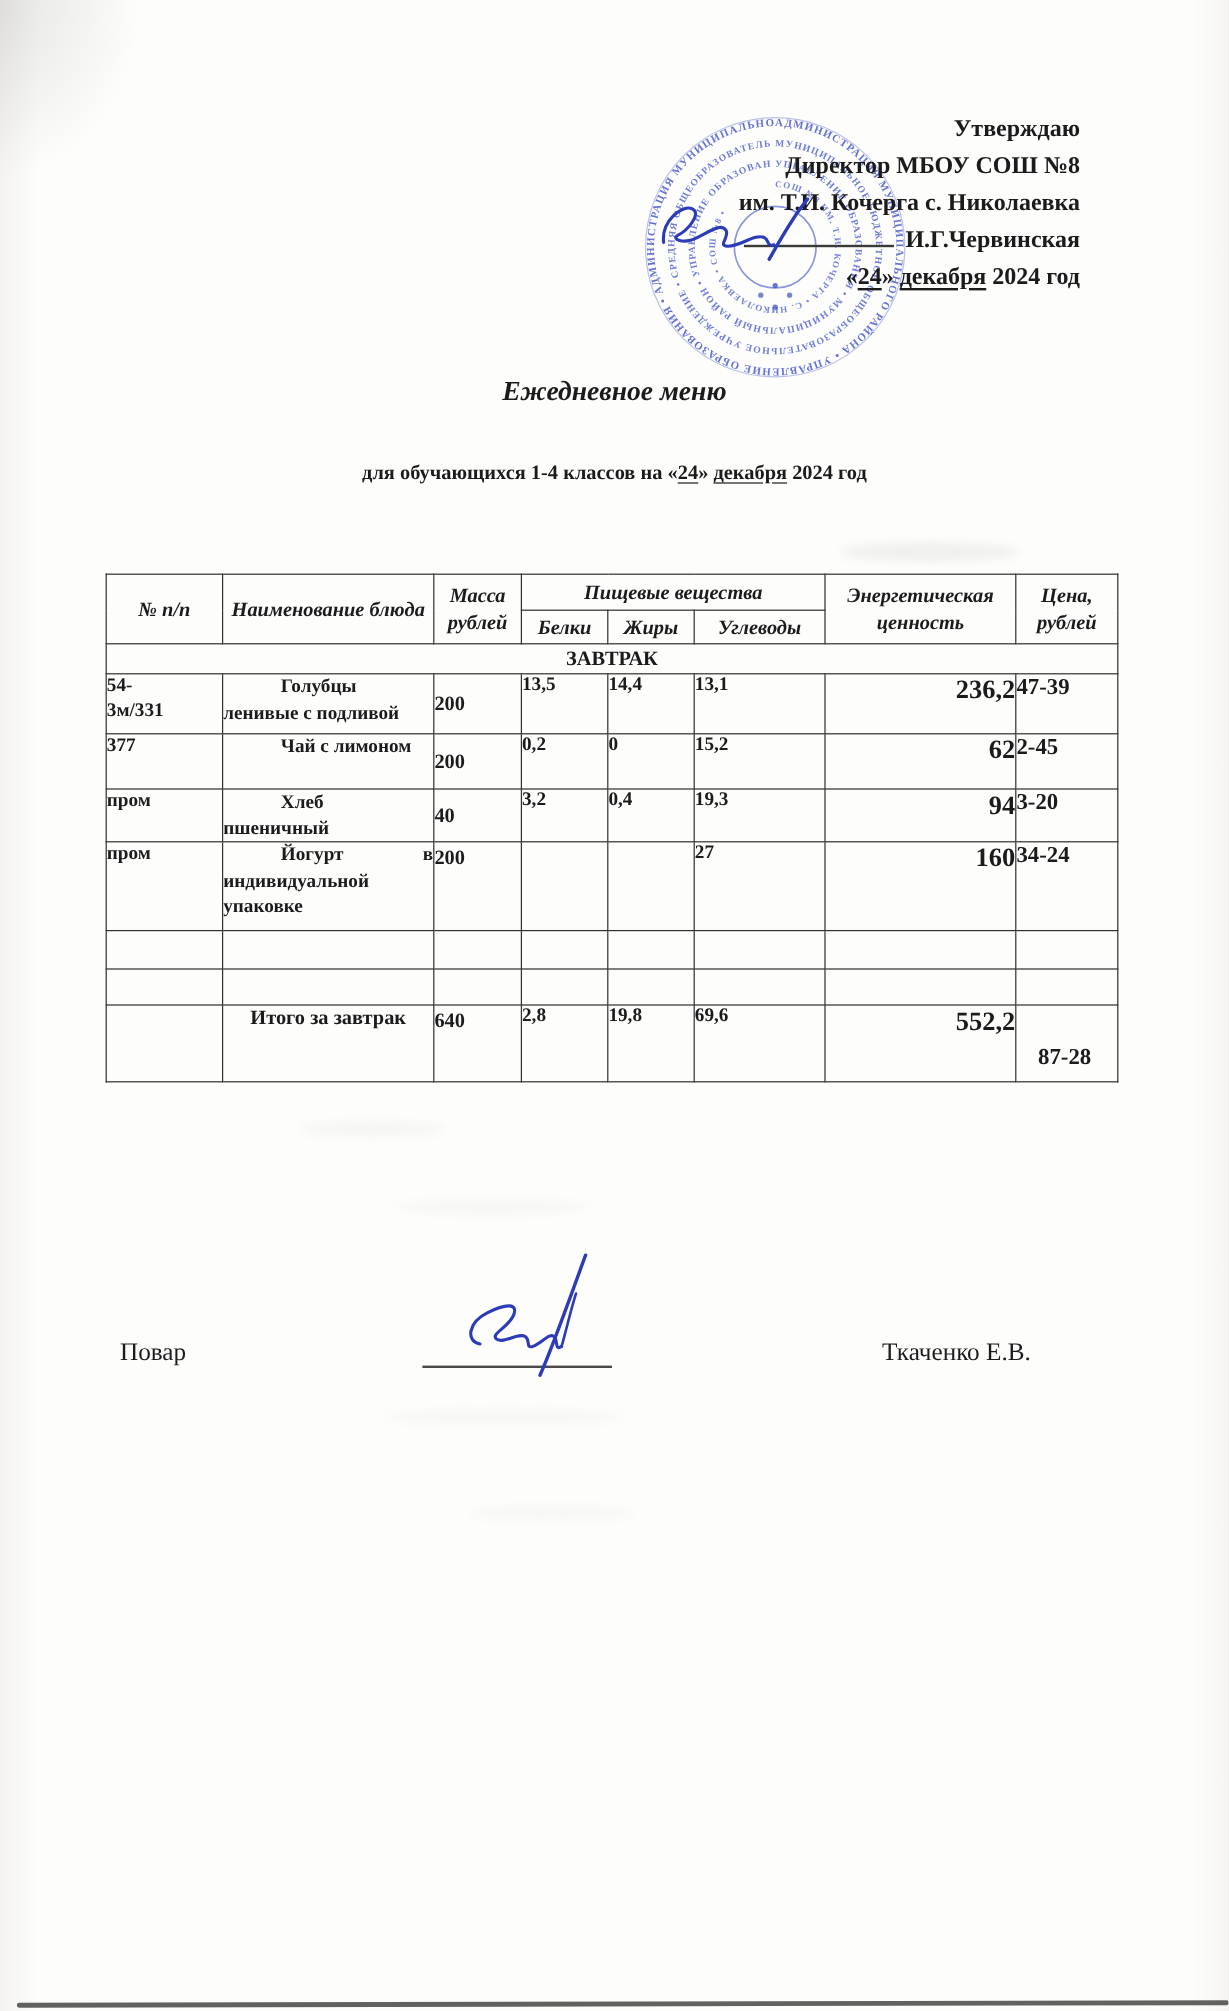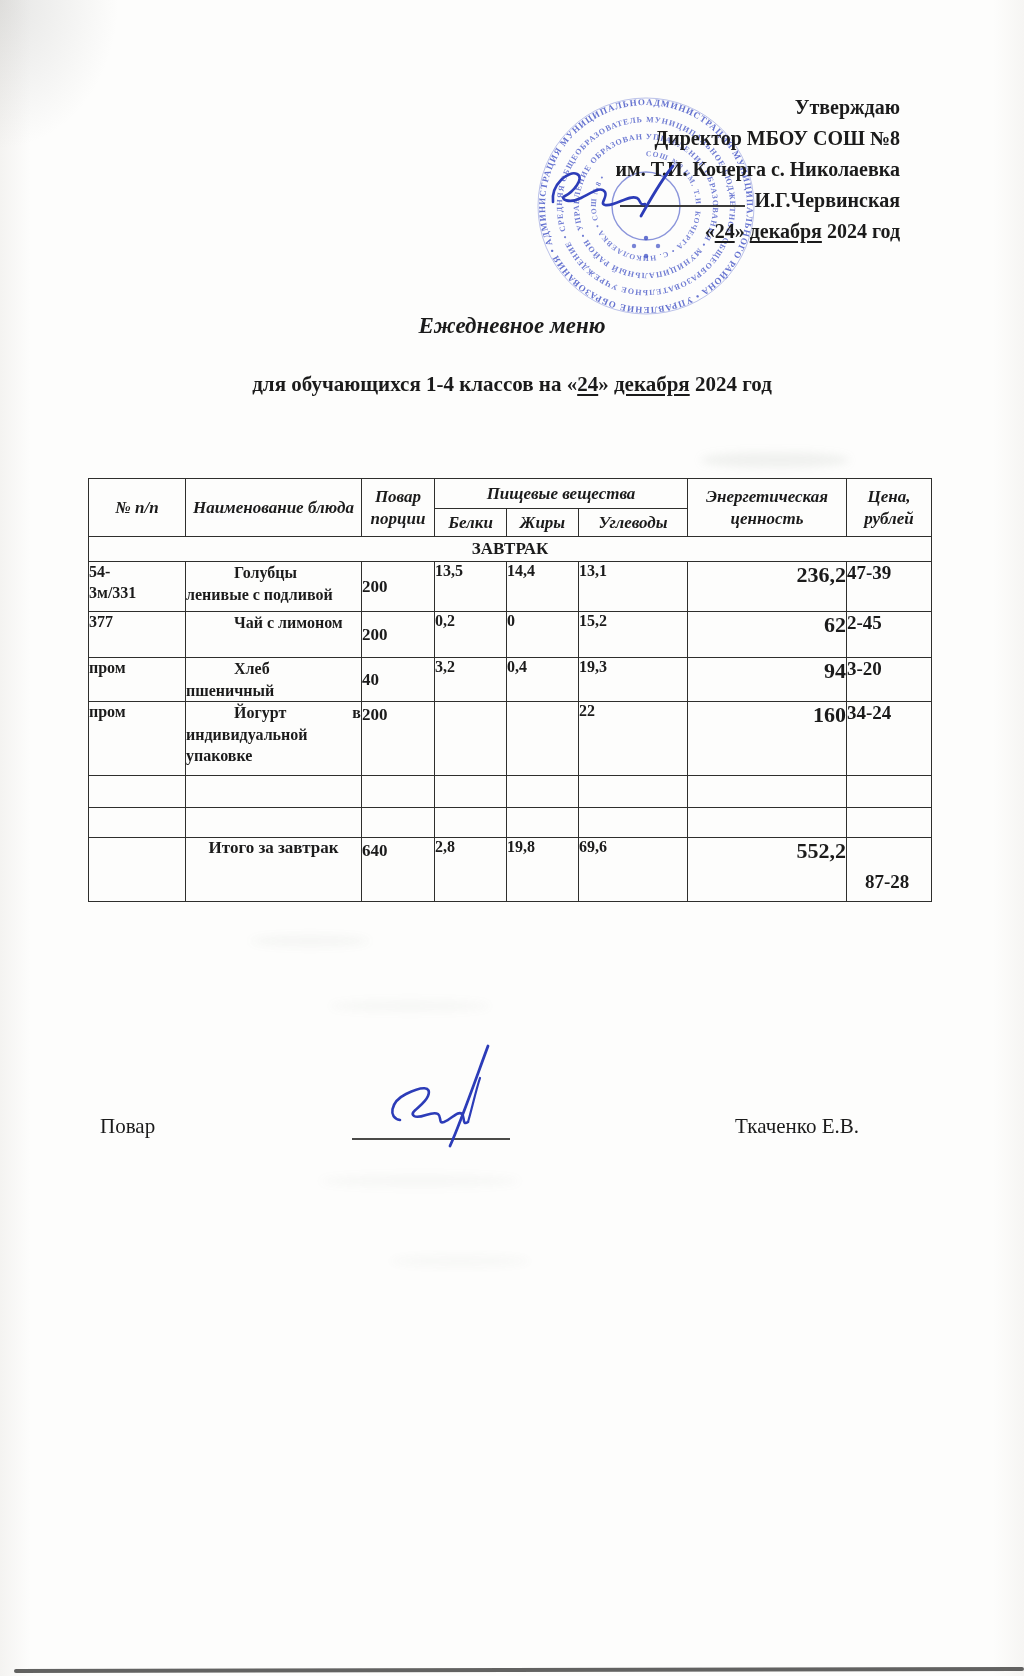--- a/index.html
+++ b/index.html
@@ -23,22 +23,22 @@
     font-weight:bold;font-size:20px;line-height:1.55;}
   .approval .sig-row{position:relative;height:31px;}
   .approval .sig-blank{display:inline-block;width:125px;border-bottom:2px solid #3a3a38;
     vertical-align:baseline;margin-right:10px;}
   .ul{text-decoration:underline;text-underline-offset:3px;}
   .stamp{position:absolute;left:528px;top:88px;opacity:.92;pointer-events:none;}
   .sig-svg{position:absolute;pointer-events:none;}
   
   .doc-title{position:absolute;left:0;top:313px;width:1024px;text-align:center;
     font-size:23px;font-weight:bold;font-style:italic;}
-  .doc-subtitle{position:absolute;left:0;top:372px;width:1024px;text-align:center;
-    font-size:21px;font-weight:bold;}
+  .doc-subtitle{position:absolute;left:0;top:384px;width:1024px;text-align:center;
+    font-size:17px;font-weight:bold;}
   
   table.menu{position:absolute;left:88px;top:478px;width:843px;border-collapse:collapse;
     table-layout:fixed;font-weight:bold;}
   table.menu td,table.menu th{border:1.4px solid #2f2f2d;padding:0;overflow:hidden;}
   th.hdr{font-size:17px;font-style:italic;font-weight:bold;text-align:center;
     vertical-align:middle;line-height:1.25;padding:2px 2px;}
   td.section{font-size:17px;text-align:center;font-weight:bold;height:24px;}
   td.c-num{font-size:16px;text-align:left;vertical-align:top;padding:2px 2px 2px 6px;
     white-space:pre-line;line-height:1.3;margin-left:38px;}
   td.c-dish{font-size:16px;text-align:justify;text-indent:48px;vertical-align:top;
@@ -126,21 +126,21 @@
       <col style="width:72px">
         <col style="width:72px">
         <col style="width:109px">
       <col style="width:159px">
         <col style="width:85px">
     </colgroup>
     <tbody>
         <tr style="height:30px">
       <th class="hdr" rowspan="2">№ п/п</th>
       <th class="hdr" rowspan="2">Наименование блюда</th>
-      <th class="hdr" rowspan="2">Повар порции</th>
+      <th class="hdr" rowspan="2">Масса рублей</th>
       <th class="hdr" colspan="3">Пищевые вещества</th>
       <th class="hdr" rowspan="2">Энергетическая ценность</th>
       <th class="hdr" rowspan="2">Цена, рублей</th>
     </tr>
     <tr style="height:28px">
       <th class="hdr">Белки</th>
       <th class="hdr">Жиры</th>
       <th class="hdr">Углеводы</th>
     </tr>
     <tr style="height:24px">
@@ -177,21 +177,21 @@
       <td class="c-nutr">19,3</td>
       <td class="c-energy">94</td>
       <td class="c-price">3-20</td>
     </tr>
     <tr style="height:74px">
       <td class="c-num">пром</td>
       <td class="c-dish">Йогурт в индивидуальной упаковке</td>
       <td class="c-mass top">200</td>
       <td class="c-nutr"></td>
       <td class="c-nutr"></td>
-      <td class="c-nutr">22</td>
+      <td class="c-nutr">27</td>
       <td class="c-energy">160</td>
       <td class="c-price">34-24</td>
     </tr>
     <tr style="height:32px">
       <td class="c-num"></td>
       <td class="c-dish"></td>
       <td class="c-mass"></td>
       <td class="c-nutr"></td>
       <td class="c-nutr"></td>
       <td class="c-nutr"></td>

